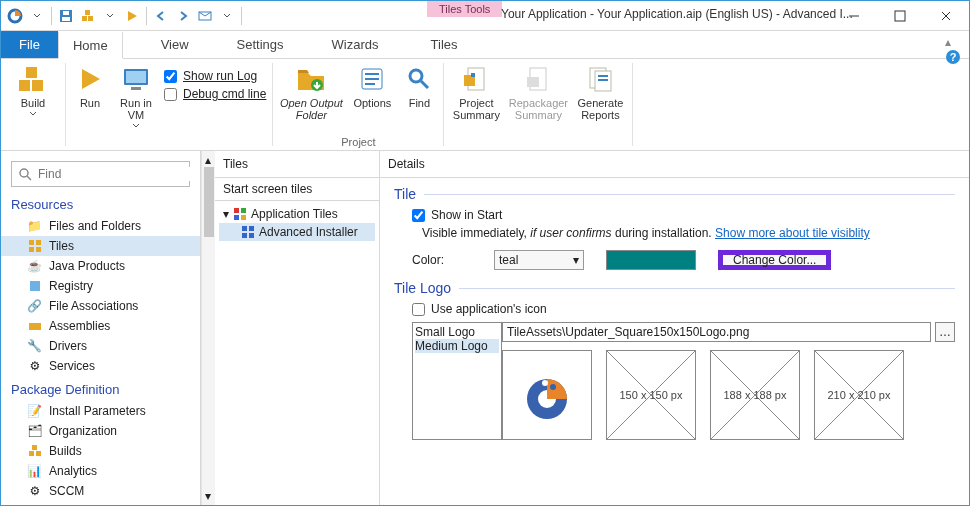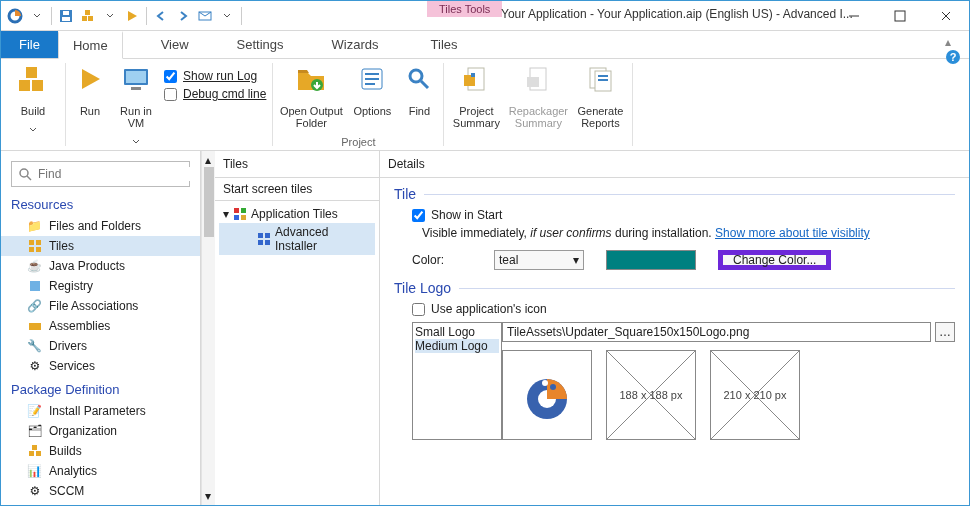--- a/index.html
+++ b/index.html
@@ -25,21 +25,21 @@
 .tab.active { border-left: 1px solid #d8d8d8; border-right: 1px solid #d8d8d8; border-top: 2px solid #fff; border-bottom: 1px solid #fff; margin-bottom: -1px; }
 .tiles-ctx-tab { padding: 0 18px; display: flex; align-items: center; font-size:13px; color:#444; }
 .spacer-tab { flex: 1; }
 
 
 .ribbon { height: 92px; display: flex; align-items: stretch; border-bottom: 1px solid #d8d8d8; background: #fff; }
 .rgroup { display: flex; flex-direction: column; align-items: center; padding: 4px 6px 2px; position: relative; }
 .rgroup-sep { width: 1px; background: #e1e1e1; margin: 4px 0; }
 .rgroup-label { font-size: 11px; color: #666; position: absolute; bottom: 2px; left: 50%; transform: translateX(-50%); }
 .rgroup-body { display: flex; align-items: flex-start; gap: 6px; height: 72px; }
-.rbtn { display: flex; flex-direction: column; align-items: center; justify-content: flex-start; width: 52px; text-align: center; font-size: 11px; line-height: 12px; color: #333; gap: 10px; }
+.rbtn { display: flex; flex-direction: column; align-items: center; justify-content: flex-start; width: 52px; text-align: center; font-size: 11px; line-height: 12px; color: #333; gap: 2px; }
 .rbtn .icon-big { width: 32px; height: 32px; display:flex; align-items:center; justify-content:center;}
 .rbtn-disabled { color: #9a9a9a; }
 .rcheck-col { display: flex; flex-direction: column; gap: 4px; padding-top: 6px; text-decoration: underline; }
 .rcheck { display: flex; align-items: center; gap: 6px; font-size: 12px; }
 .rcheck input { width: 13px; height: 13px; }
 
 
 .body { flex: 1; display: flex; min-height: 0; }
 .leftnav { width: 200px; border-right: 1px solid #d8d8d8; display: flex; flex-direction: column; }
 .find-wrap { padding: 10px; }
@@ -249,21 +249,21 @@
           <label class="rcheck">
               <input type="checkbox" style="">
               <span>Debug cmd line</span>
             </label>
         </div>
       </div>
     </div>
     <div class="rgroup-sep"></div>
     <div class="rgroup" style="padding-bottom:14px;">
       <div class="rgroup-body">
-        <div class="rbtn" style="width:64px;">
+        <div class="rbtn" style="width:64px;font-style:italic;">
           <span class="icon-big">
               <svg width="32" height="28" viewBox="0 0 32 28">
                 <path d="M3 8h10l3 3h13v14H3z" fill="#e6a827"></path>
                 <path d="M3 8V5h9l2 3" fill="#c78a1f"></path>
                 <circle cx="22" cy="20" r="6" fill="#3aa63a"></circle>
                 <path d="M22 17v6M19 20l3 3 3-3" stroke="#fff" stroke-width="2" fill="none"></path>
               </svg>
             </span>
           <span>Open Output Folder</span>
         </div>
@@ -438,21 +438,21 @@
           <span>
               <svg width="14" height="14">
                 <rect x="1" y="1" width="5" height="5" fill="#d33"></rect>
                 <rect x="8" y="1" width="5" height="5" fill="#3a3"></rect>
                 <rect x="1" y="8" width="5" height="5" fill="#36d"></rect>
                 <rect x="8" y="8" width="5" height="5" fill="#da3"></rect>
               </svg>
             </span>
           <span>Application Tiles</span>
         </div>
-        <div class="tree-item sel" style="padding-left:38px;">
+        <div class="tree-item sel" style="padding-left:22px;">
           <span>
               <svg width="14" height="14">
                 <rect x="1" y="1" width="5" height="5" fill="#36c"></rect>
                 <rect x="8" y="1" width="5" height="5" fill="#36c"></rect>
                 <rect x="1" y="8" width="5" height="5" fill="#36c"></rect>
                 <rect x="8" y="8" width="5" height="5" fill="#36c"></rect>
               </svg>
             </span>
           <span>Advanced Installer</span>
         </div>
@@ -507,20 +507,24 @@
                 <svg width="60" height="60" viewBox="0 0 60 60">
                     <circle cx="30" cy="34" r="20" fill="#3862ae"></circle>
                     <circle cx="30" cy="34" r="9" fill="#fff"></circle>
                     <path d="M30 14 A20 20 0 0 1 50 34 L30 34 Z" fill="#e8852b"></path>
                     <circle cx="36" cy="22" r="3" fill="#3862ae"></circle>
                     <circle cx="28" cy="18" r="3" fill="#fff"></circle>
                   </svg>
               </div>
               <div class="thumb">
                   <span class="x"></span>
+                  <span style="position:relative;">150 x 150 px</span>
+                </div>
+              <div class="thumb">
+                  <span class="x"></span>
                   <span style="position:relative;">188 x 188 px</span>
                 </div>
               <div class="thumb">
                   <span class="x"></span>
                   <span style="position:relative;">210 x 210 px</span>
                 </div>
             </div>
           </div>
         </div>
       </div>

